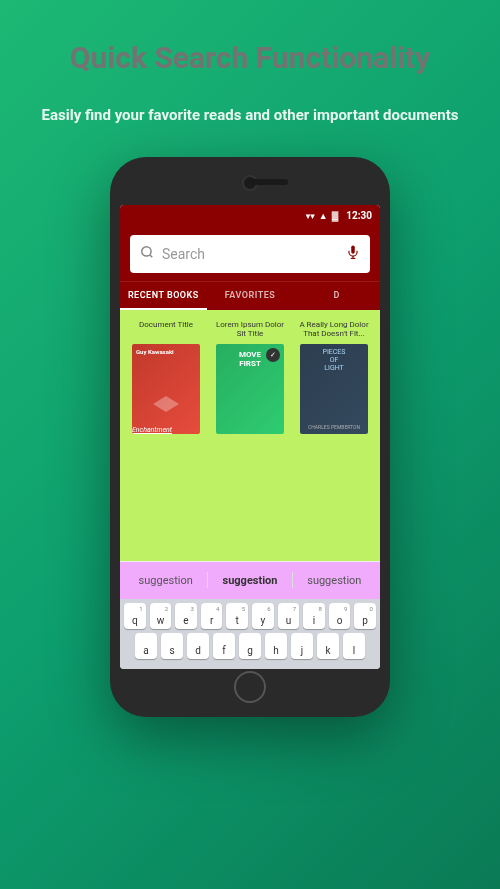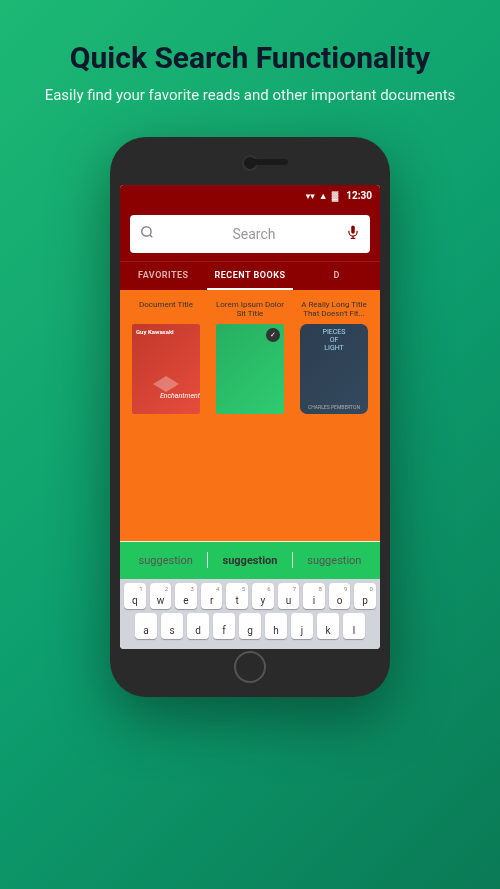--- a/index.html
+++ b/index.html
@@ -16,28 +16,28 @@
 
     .header-section {
       text-align: center;
       padding: 40px 30px 20px;
       color: white;
     }
 
     .main-title {
       font-size: 30px;
       font-weight: 700;
-      color: #0f172a;
-      margin-bottom: 8px;
+      color: #737373;
+      margin-bottom: 28px;
       line-height: 1.2;
     }
 
     .subtitle {
       font-size: 15px;
-      font-weight: 400;
+      font-weight: 700;
       color: rgba(255,255,255,0.9);
       line-height: 1.5;
       text-align: center;
     }
 
     .phone-container {
       position: relative;
       width: 280px;
       height: 560px;
       margin-top: 10px;
@@ -127,21 +127,20 @@
       color: white;
       font-size: 10px;
       font-weight: 700;
       margin-left: 4px;
     }
 
     
     .app-bar {
       background: #8b0000;
       padding: 8px 10px;
-      text-align: center;
     }
 
     .search-bar {
       background: white;
       border-radius: 4px;
       display: flex;
       align-items: center;
       padding: 6px 10px;
       height: 38px;
     }
@@ -181,21 +180,21 @@
       border-bottom: 2px solid transparent;
     }
 
     .tab-item.active {
       color: white;
       border-bottom: 2px solid white;
     }
 
     
     .books-section {
-      background: #f97316;
+      background: #bef264;
       flex: 1;
       padding: 10px 8px;
       overflow: hidden;
     }
 
     .books-grid {
       display: flex;
       gap: 8px;
       justify-content: space-between;
     }
@@ -227,21 +226,20 @@
     .book-cover-1 {
       background: linear-gradient(135deg, #c0392b, #e74c3c);
     }
 
     .book-cover-2 {
       background: linear-gradient(135deg, #27ae60, #2ecc71);
     }
 
     .book-cover-3 {
       background: linear-gradient(135deg, #2c3e50, #34495e);
-      border-radius: 7px;
     }
 
     .book-author {
       font-size: 6px;
       color: white;
       padding: 4px;
       font-weight: 700;
       line-height: 1.3;
     }
 
@@ -255,21 +253,21 @@
       border-radius: 50%;
       display: flex;
       align-items: center;
       justify-content: center;
       color: white;
       font-size: 7px;
     }
 
     
     .suggestions-bar {
-      background: #22c55e;
+      background: #f0abfc;
       display: flex;
       align-items: center;
       padding: 10px 8px;
       border-top: 1px solid #eee;
       gap: 4px;
     }
 
     .suggestion-item {
       flex: 1;
       text-align: center;
@@ -326,27 +324,28 @@
 
     .key-letter {
       font-size: 10px;
       color: #333;
       font-weight: 400;
     }
 
     
     .enchant-text {
       position: absolute;
-      bottom: 14px;
+      bottom: 0;
       left: 0;
       right: 0;
-      text-align: right;
+      text-align: left;
       font-size: 7px;
       color: white;
       font-style: italic;
+      text-decoration: underline;
     }
 
     .book-cover-title {
       font-size: 8px;
       color: white;
       padding: 6px 4px 4px;
       font-weight: 700;
       line-height: 1.2;
       text-align: center;
     }
@@ -407,25 +406,25 @@
               <path d="M12 1a3 3 0 0 0-3 3v8a3 3 0 0 0 6 0V4a3 3 0 0 0-3-3z"></path>
               <path d="M19 10v2a7 7 0 0 1-14 0v-2" stroke="#8b0000" stroke-width="2" fill="none"></path>
               <line x1="12" y1="19" x2="12" y2="23" stroke="#8b0000" stroke-width="2"></line>
               <line x1="8" y1="23" x2="16" y2="23" stroke="#8b0000" stroke-width="2"></line>
             </svg>
           </span>
         </div>
       </div>
 
       <div class="tabs-bar">
+        <div class="tab-item active">
+          <span>RECENT BOOKS</span>
+        </div>
         <div class="tab-item">
           <span>FAVORITES</span>
-        </div>
-        <div class="tab-item active">
-          <span>RECENT BOOKS</span>
         </div>
         <div class="tab-item">
           <span>D</span>
         </div>
       </div>
 
       <div class="books-section">
         <div class="books-grid">
 
           <div class="book-item">
@@ -436,25 +435,26 @@
               <svg style="position:absolute;bottom:20px;left:50%;transform:translateX(-50%)" width="30" height="20" viewBox="0 0 30 20">
                 <path d="M15 2 L28 10 L15 18 L2 10 Z" fill="rgba(255,255,255,0.3)"></path>
               </svg>
             </div>
           </div>
 
           <div class="book-item">
             <div class="book-title-label">Lorem Ipsum Dolor Sit Title</div>
             <div class="book-cover book-cover-2">
               <div class="book-badge">✓</div>
+              <div class="book-cover-title">MOVE<br>FIRST</div>
             </div>
           </div>
 
           <div class="book-item">
-            <div class="book-title-label">A Really Long Title That Doesn't Fit...</div>
+            <div class="book-title-label">A Really Long Dolor That Doesn't Fit...</div>
             <div class="book-cover book-cover-3">
               <div class="pieces-text">PIECES<br>OF<br>LIGHT</div>
               <div class="author-bottom">CHARLES PEMBERTON</div>
             </div>
           </div>
 
         </div>
       </div>
 
       <div class="suggestions-bar">

